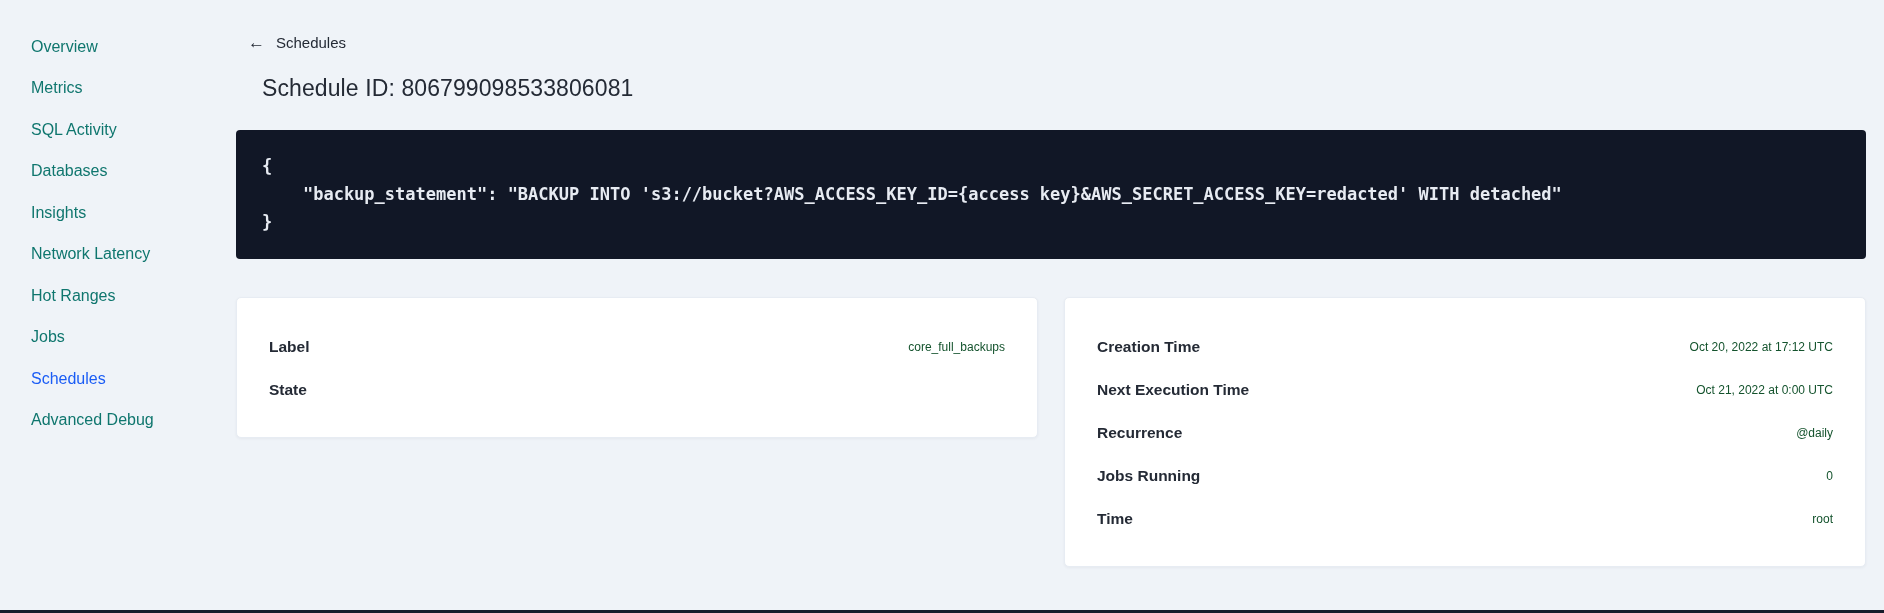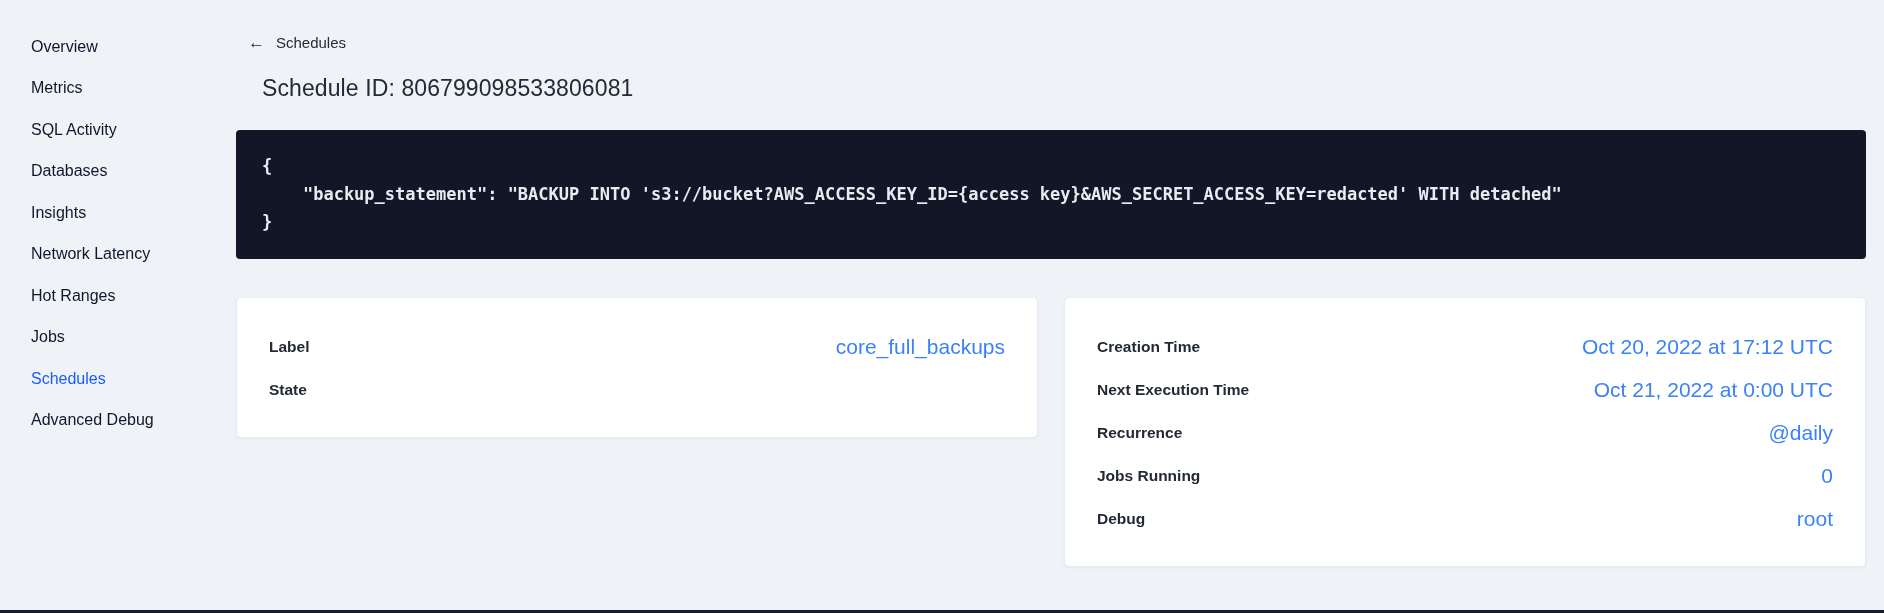--- a/index.html
+++ b/index.html
@@ -18,21 +18,21 @@
     left: 0; top: 0; bottom: 0;
     width: 196px;
     padding-top: 26px;
     padding-left: 31px;
   }
   .sidebar-item {
     height: 41.5px;
     display: flex;
     align-items: center;
     font-size: 16px;
-    color: #0f172a;
+    color: #0f766e;
     cursor: pointer;
     white-space: nowrap;
   }
   .sidebar-item.active { color: #1a5cf5; }
 
   
   .main {
     position: absolute;
     left: 196px; top: 0; right: 0; bottom: 0;
     padding: 0 18px 0 40px;
@@ -103,23 +103,23 @@
     display: flex;
     align-items: center;
     justify-content: space-between;
   }
   .card-row .row-label {
     font-size: 15.5px;
     font-weight: 700;
     color: #242a35;
   }
   .card-row .row-value {
-    font-size: 21px;
+    font-size: 12px;
     font-weight: 400;
-    color: #3b82f6;
+    color: #14532d;
   }
 
   
   .bottom-strip {
     position: absolute;
     left: 0; right: 0; bottom: 0;
     height: 3px;
     background: #161c2a;
   }
 </style>
@@ -218,21 +218,21 @@
           <span class="row-label">Recurrence</span>
           <span class="row-value">@daily</span>
         </div>
 
         <div class="card-row">
           <span class="row-label">Jobs Running</span>
           <span class="row-value">0</span>
         </div>
 
         <div class="card-row">
-          <span class="row-label">Debug</span>
+          <span class="row-label">Time</span>
           <span class="row-value">root</span>
         </div>
       </section>
 
   </div>
 </main>
 
 <div class="bottom-strip"></div>
 
 </body></html>

